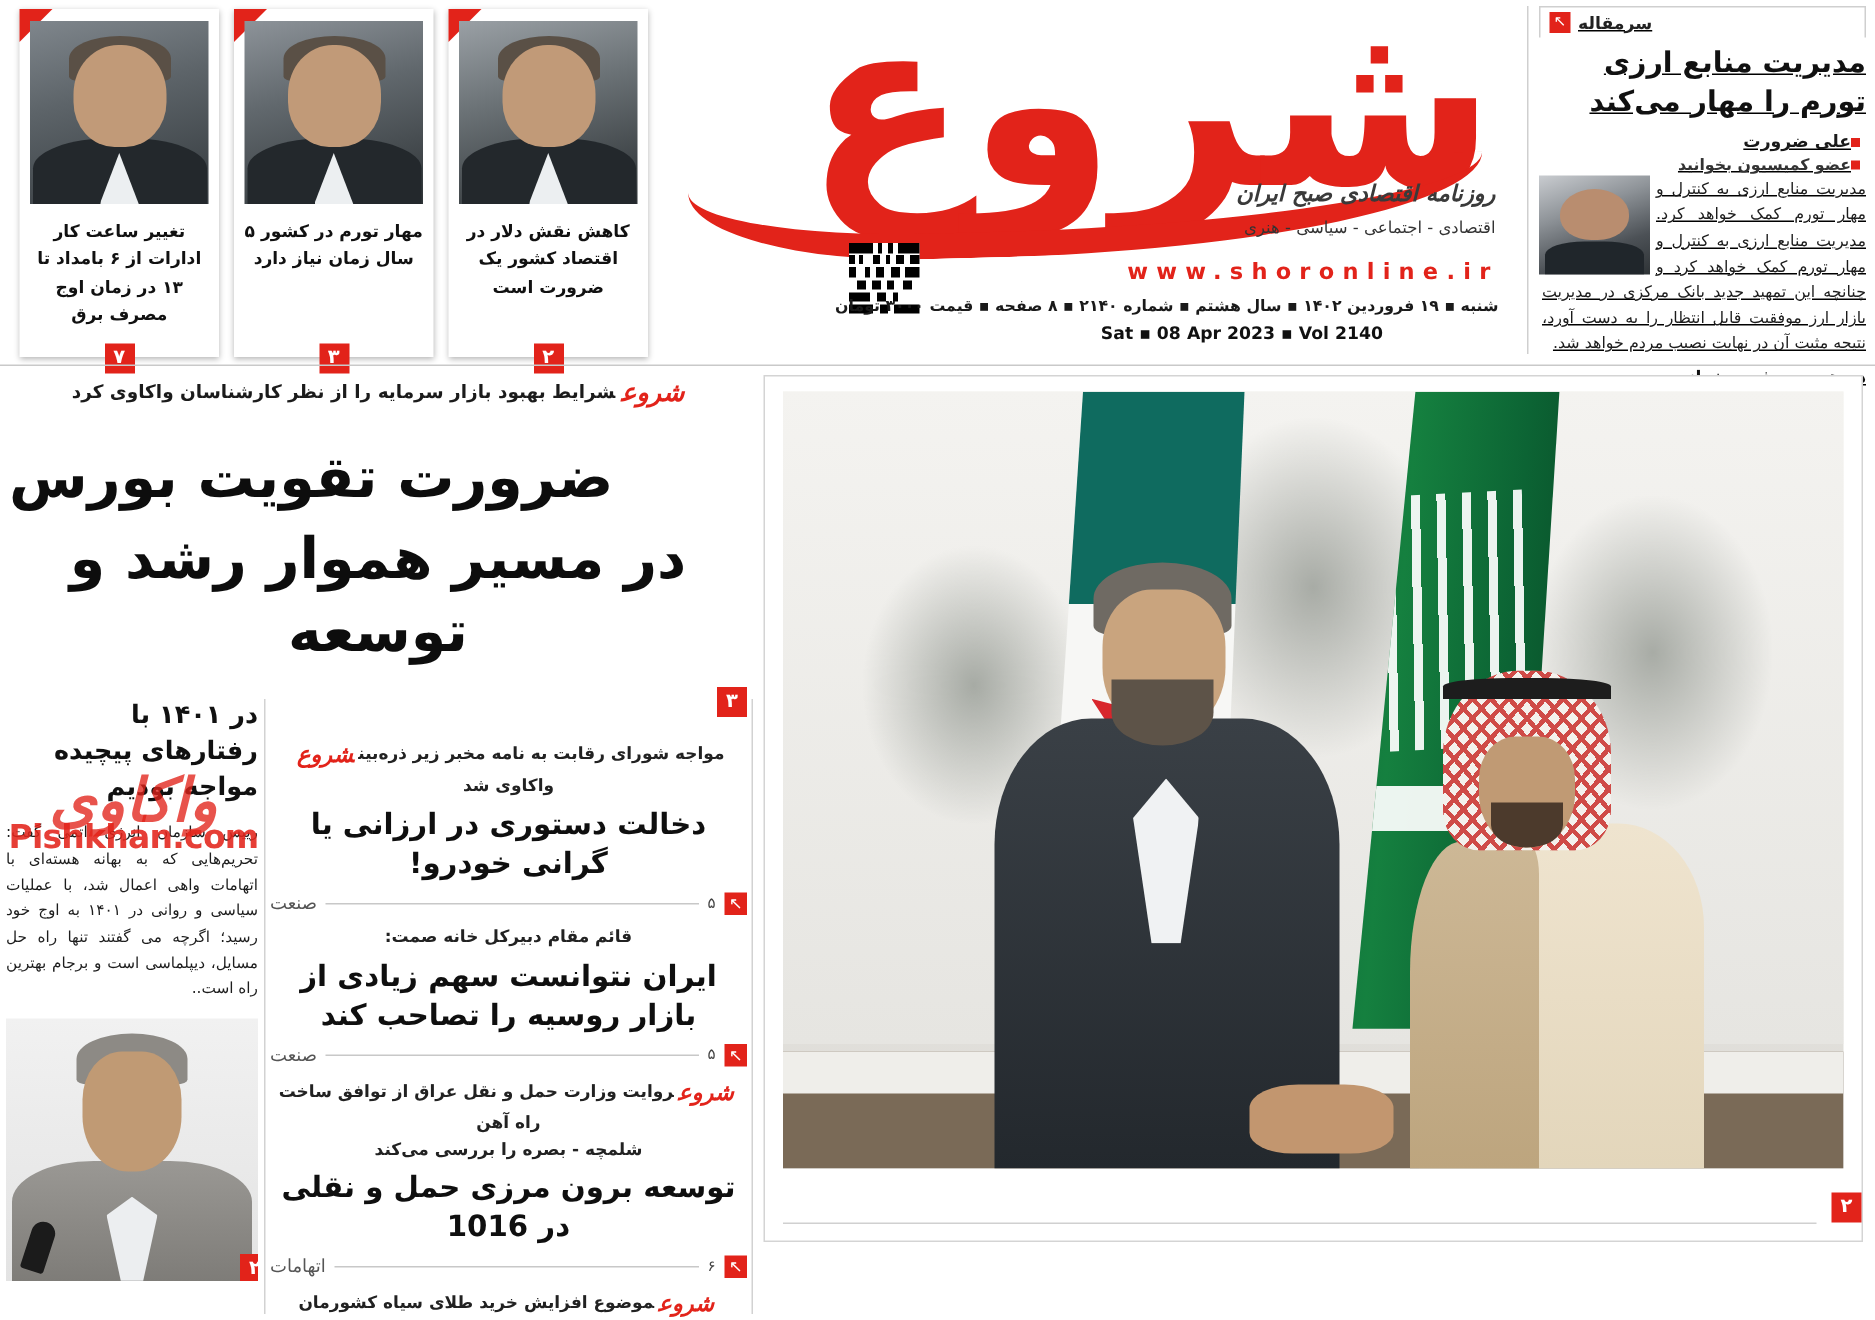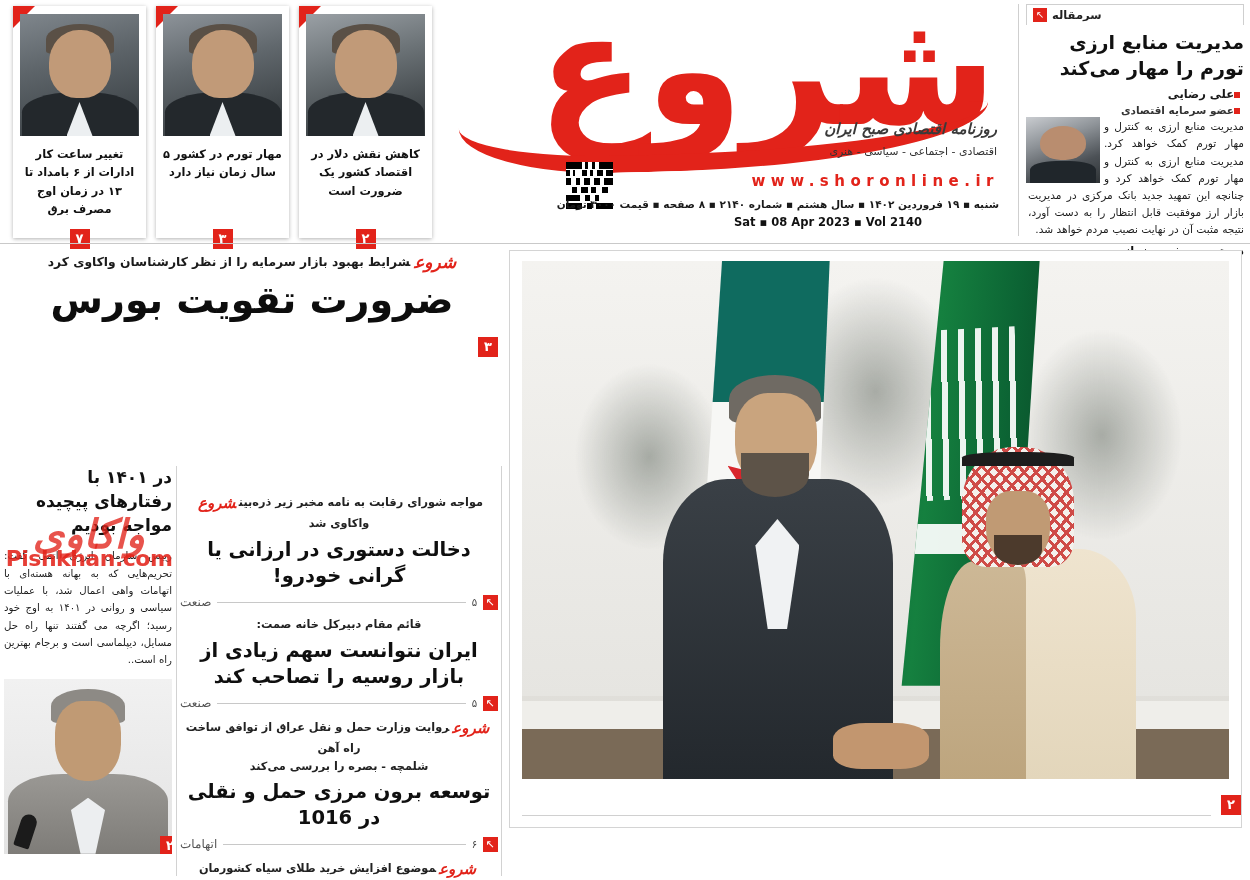--- a/index.html
+++ b/index.html
@@ -17,21 +17,21 @@
     display: inline-block;
   }
   .corner-flag {
     position: absolute; top: 0; left: 0; width: 0; height: 0;
     border-top: 22px solid #e2231a; border-right: 22px solid transparent;
   }
 
   
   .editorial {
     position: absolute; right: 0; top: 0; width: 232px; height: 240px;
-    padding: 4px 6px 0 8px; direction: rtl;
+    padding: 4px 6px 0 8px; direction: rtl; text-decoration: underline;
   }
   .edi-head {
     display: flex; align-items: center; justify-content: flex-end; gap: 5px;
     border: 1px solid #cfcfcf; border-bottom: none; padding: 2px 6px 3px 6px;
     height: 21px;
   }
   .edi-head .lbl { font-size: 11.5px; font-weight: bold; color: #222; }
   .edi-icon {
     width: 14px; height: 14px; background: #e2231a; position: relative;
     display: inline-block;
@@ -343,22 +343,22 @@
 <div class="page">
 
   <div class="editorial">
     <div class="edi-divider"></div>
     <div class="edi-head">
       <span class="lbl">سرمقاله</span>
       <span class="edi-icon"></span>
     </div>
     <div class="edi-title">مدیریت منابع ارزی تورم را مهار می‌کند</div>
     <div class="edi-byline">
-      <span class="nm"><i class="sq"></i><span>علی رضایی</span></span>
-      <span class="rl"><i class="sq"></i><span>عضو سرمایه اقتصادی</span></span>
+      <span class="nm"><i class="sq"></i><span>علی ضرورت</span></span>
+      <span class="rl"><i class="sq"></i><span>عضو کمیسیون بخوانید</span></span>
     </div>
     <div class="edi-photo"></div>
     <div class="edi-body">مدیریت منابع ارزی به کنترل و مهار تورم کمک خواهد کرد. مدیریت منابع ارزی به کنترل و مهار تورم کمک خواهد کرد و چنانچه این تمهید جدید بانک مرکزی در مدیریت بازار ارز موفقیت قابل انتظار را به دست آورد، نتیجه مثبت آن در نهایت نصیب مردم خواهد شد.</div>
     <div class="edi-foot">در همین صفحه بخوانید</div>
   </div>
 
   <div class="masthead">
     <div class="logo-word">شروع</div>
     <div class="logo-swash"></div>
     <div class="mast-sub">روزنامه اقتصادی صبح ایران</div>
@@ -404,21 +404,22 @@
       <span class="badge pg">۷</span>
     </div>
   </div>
 
   <div class="rule-top"></div>
 
   <div style="position:absolute; right:752px; top:250px; width:492px; direction:rtl;">
     <div style="font-size:12.3px;font-weight:bold;color:#1b1b1b;text-align:center;line-height:1.5;">
       <span class="brand" style="color:#e2231a;font-size:17px;font-style:italic;vertical-align:-2px;margin-left:4px;">شروع</span><span>شرایط بهبود بازار سرمایه را از نظر کارشناسان واکاوی کرد</span>
     </div>
-    <div style="font-size:38px;font-weight:bold;color:#0d0d0d;text-align:center;letter-spacing:-1px;line-height:1.28;">ضرورت تقویت بورس</div>
+    <div style="font-size:38px;font-weight:bold;color:#0d0d0d;text-align:left;margin-top:18px;letter-spacing:-1px;line-height:1.28;">ضرورت تقویت بورس</div>
+    <div style="font-size:38px;font-weight:bold;color:#0d0d0d;text-align:center;margin-top:6px;letter-spacing:-1px;line-height:1.28;">در مسیر هموار رشد و توسعه</div>
     <div style="position:relative;height:26px;margin-top:10px;">
       <span class="badge" style="position:absolute;right:0;top:3px;">۳</span>
     </div>
   </div>
 
   <div class="mainphoto-wrap">
     <div class="mainphoto">
       <div class="mp-scroll"></div>
       <div class="mp-base"></div>
       <div class="flag-sa"></div>

